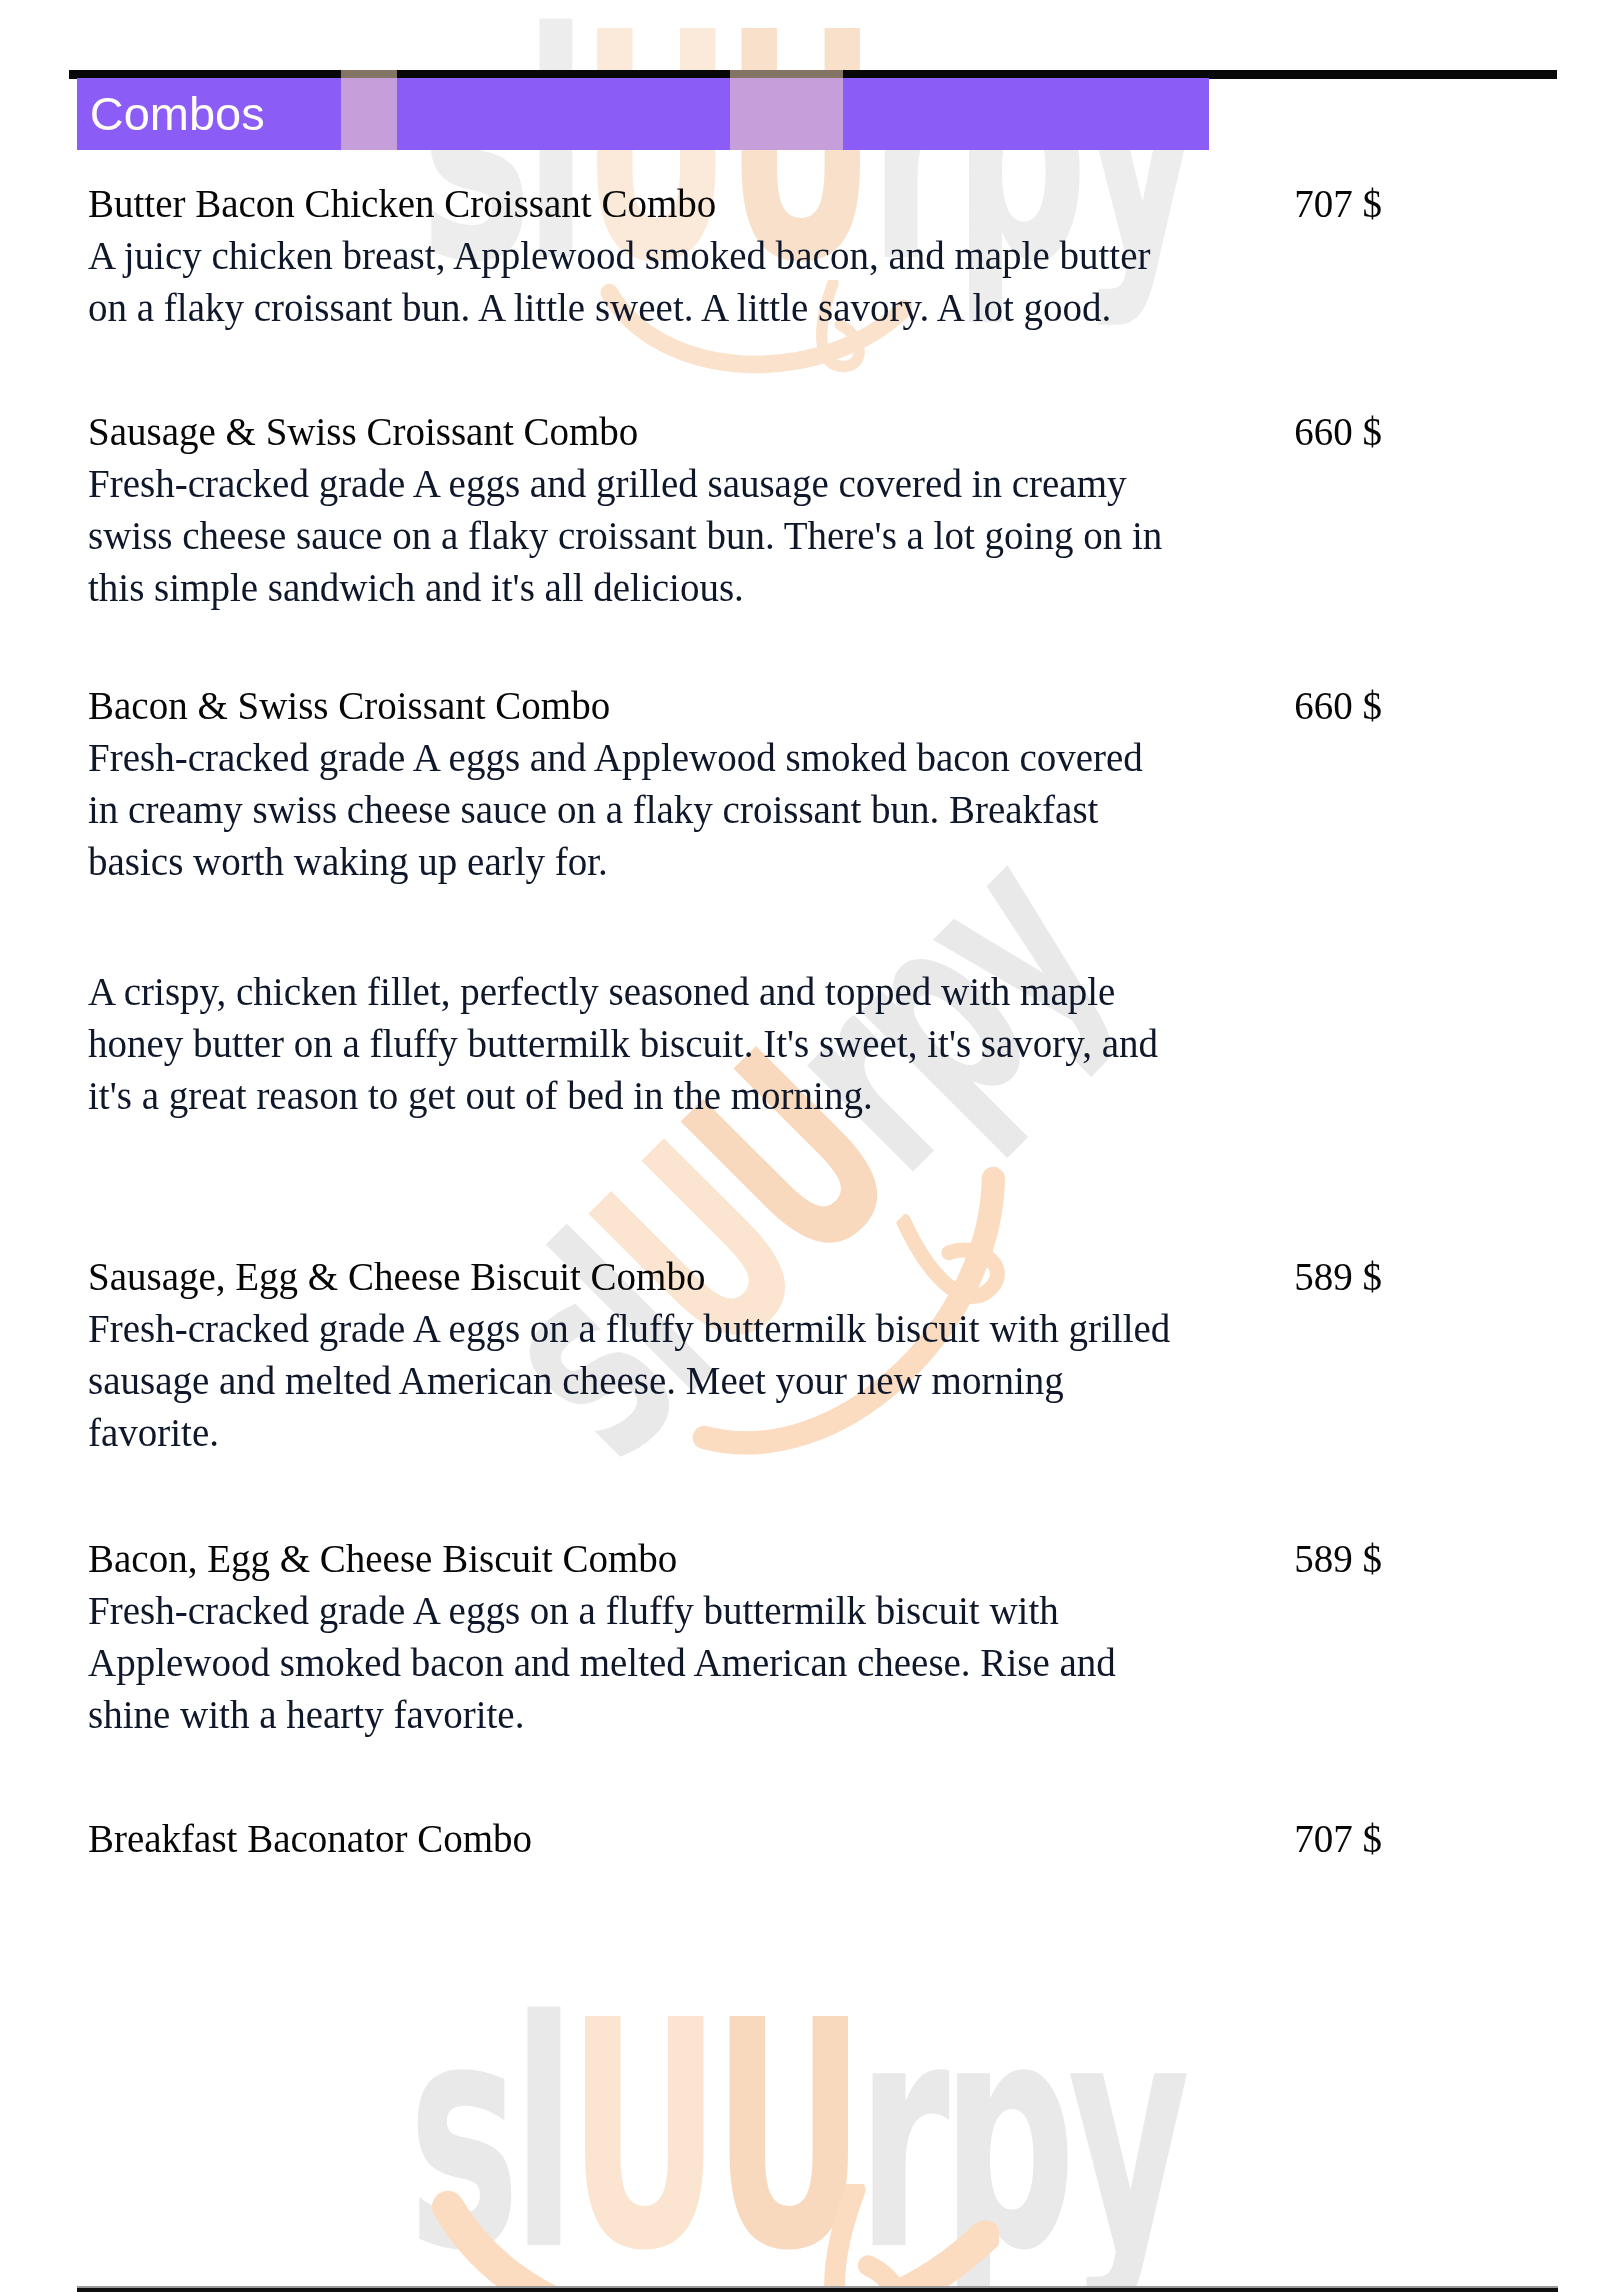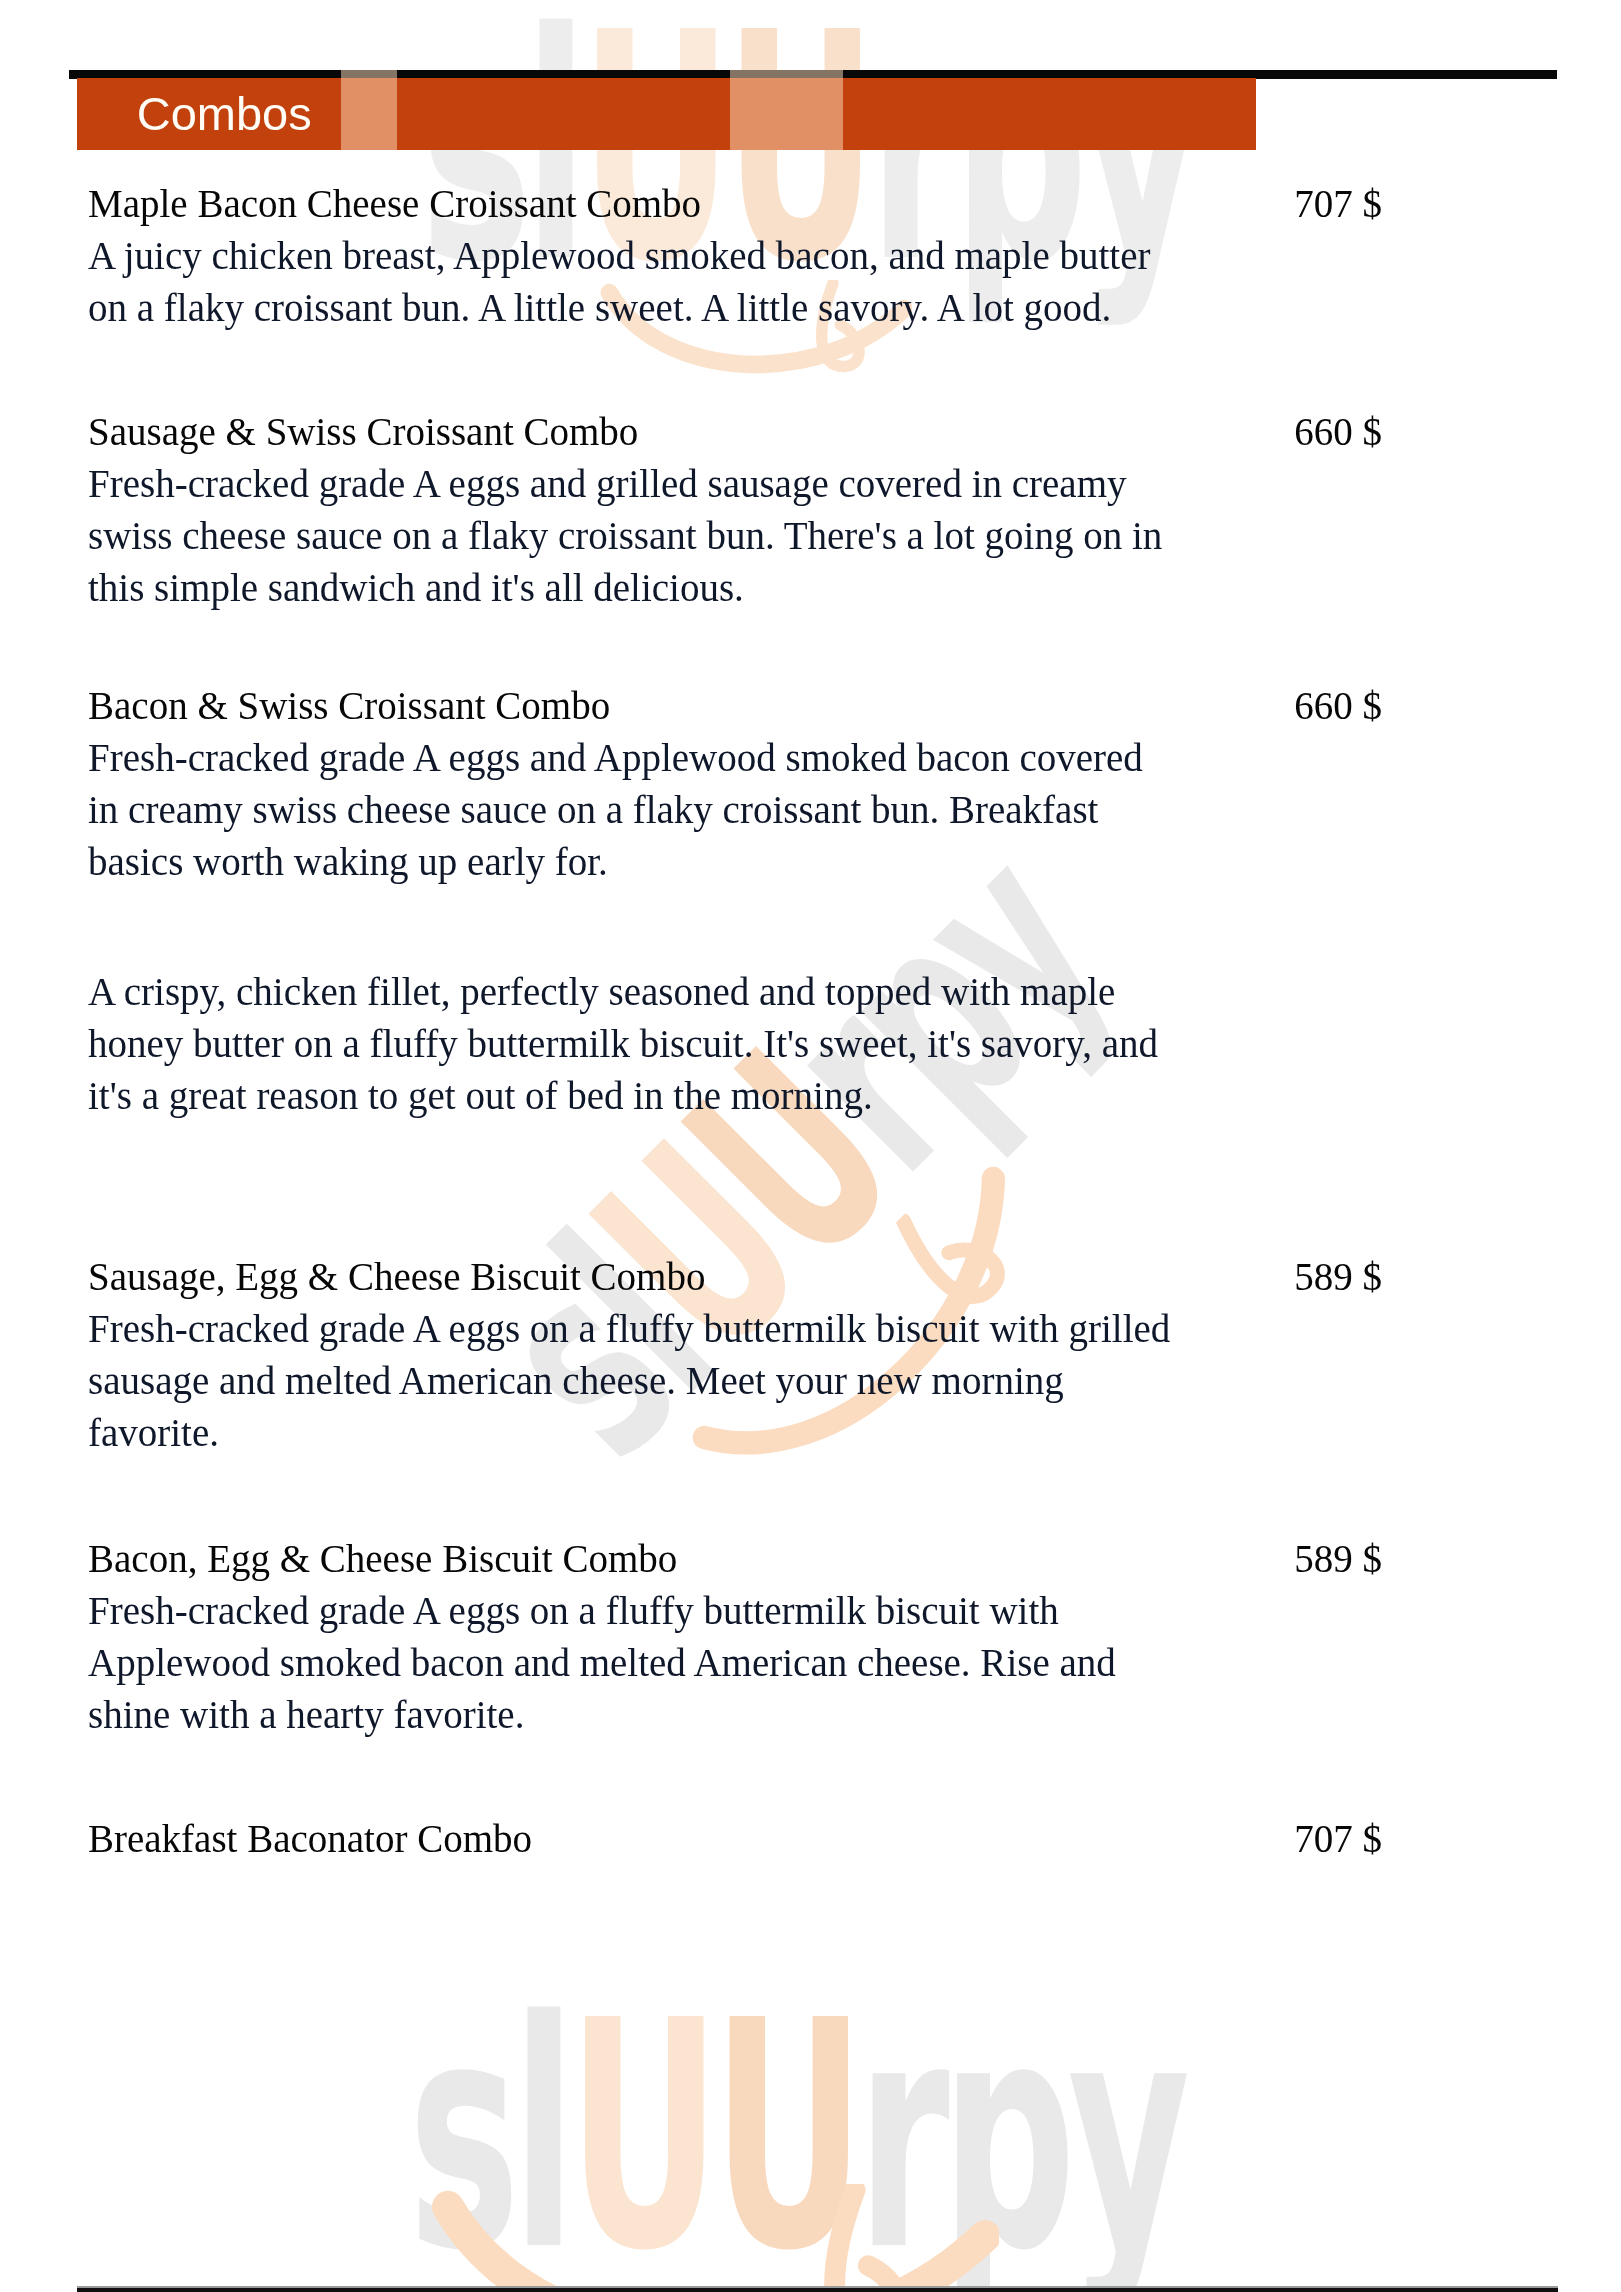--- a/index.html
+++ b/index.html
@@ -46,22 +46,21 @@
   .wm-mid .wm-smile{position:static;display:block;margin:-29px auto 0 auto;}
 
   
   .content{position:relative;z-index:2;}
   .top-rule{
     position:absolute;left:69px;top:70px;width:1488px;height:8.8px;
     background:#080808;
   }
   .section-bar{
     position:absolute;left:77px;top:78px;width:1132px;height:72px;
-    background:#c2410c;
-    padding-left:47px;
+    background:#8b5cf6;
   }
   .section-title{
     display:block;
     font-family:"Liberation Sans","DejaVu Sans",sans-serif;
     font-size:47px;line-height:72px;
     color:#fffdf6;
     padding-left:12.7px;
     font-weight:400;
   }
   .bar-streak{
@@ -125,21 +124,21 @@
 
   <div class="content">
     <div class="top-rule"></div>
     <div class="section-bar">
       <span class="section-title">Combos</span>
     </div>
 
     <div id="items">
         <div class="menu-item" style="top: 178px;">
     <div class="item-head">
-      <h3 class="item-name">Maple Bacon Cheese Croissant Combo</h3>
+      <h3 class="item-name">Butter Bacon Chicken Croissant Combo</h3>
       <span class="item-price">707 $</span>
     </div>
     <div class="item-desc">A juicy chicken breast, Applewood smoked bacon, and maple butter
 on a flaky croissant bun. A little sweet. A little savory. A lot good.</div>
   </div>
         <div class="menu-item" style="top: 406px;">
     <div class="item-head">
       <h3 class="item-name">Sausage &amp; Swiss Croissant Combo</h3>
       <span class="item-price">660 $</span>
     </div>

